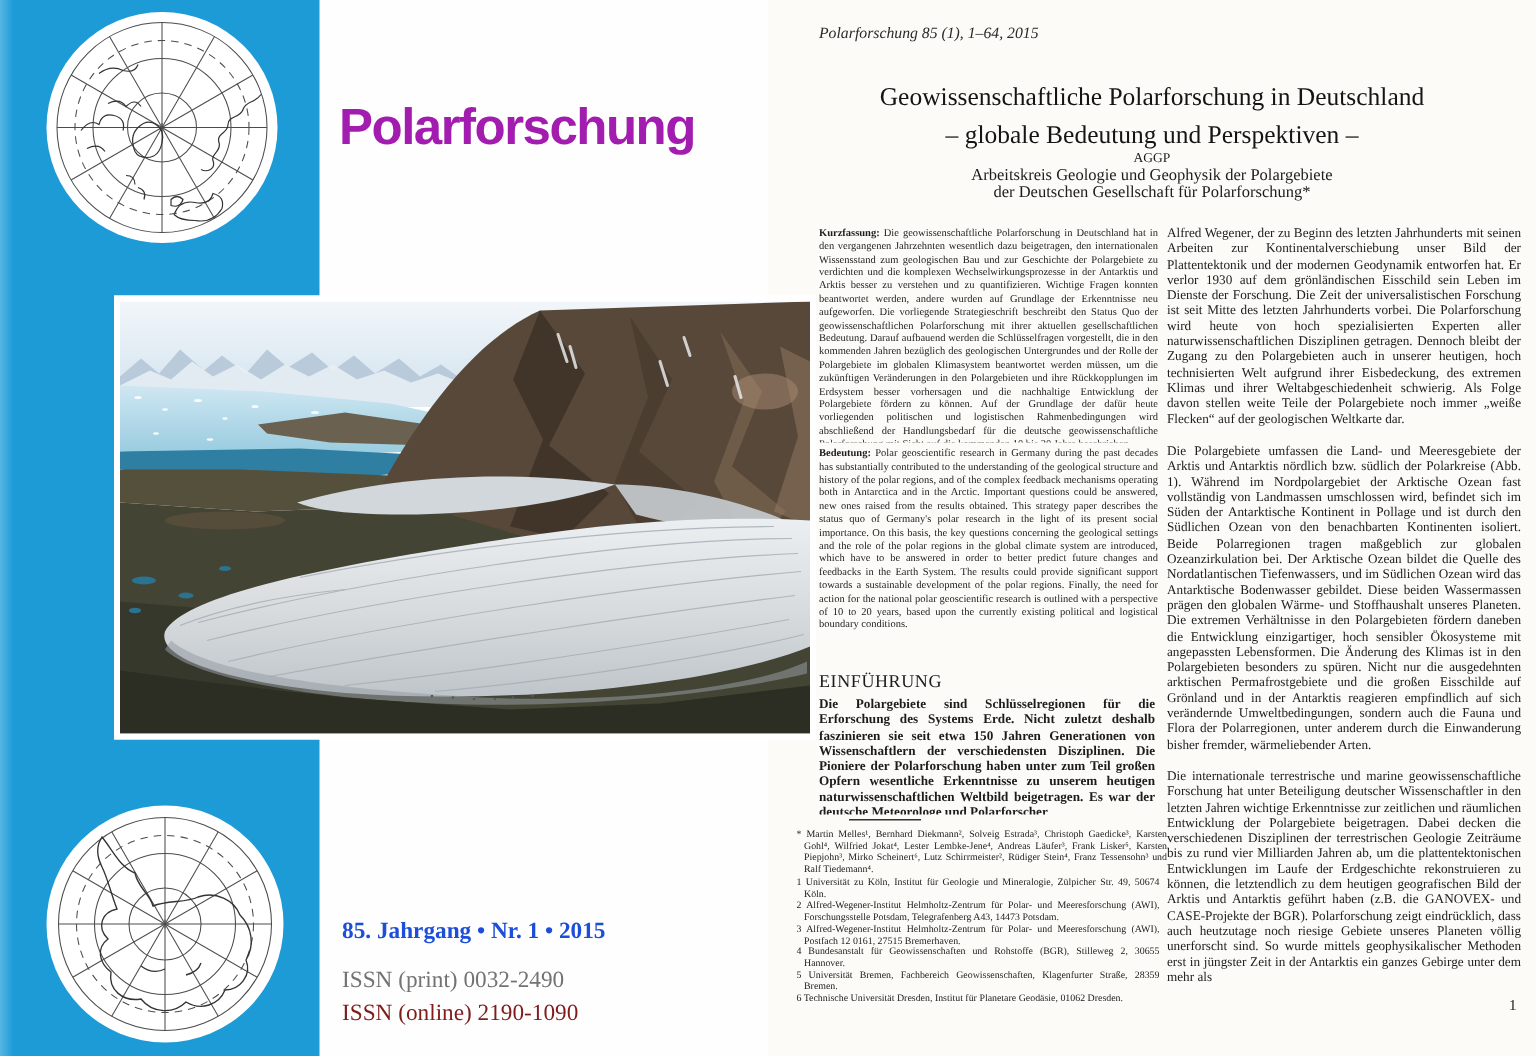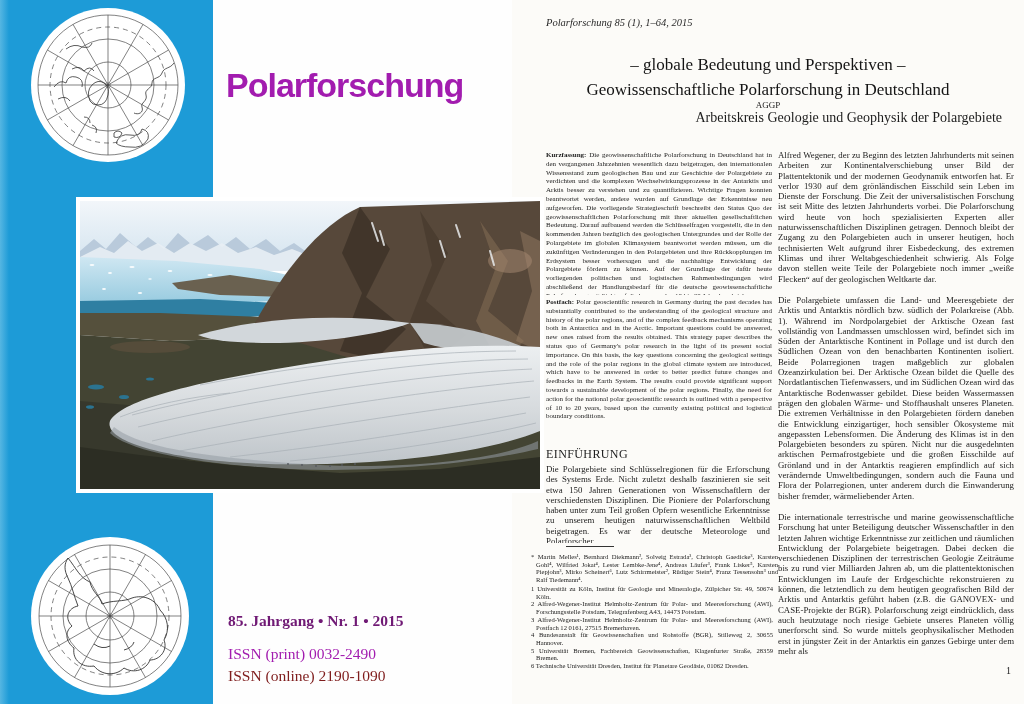--- a/index.html
+++ b/index.html
@@ -10,41 +10,41 @@
   #cover{position:absolute;left:0;top:0;width:512px;height:704px;background:#fefefe;}
   #blue-col{position:absolute;left:0;top:0;width:213px;height:704px;
             background:linear-gradient(90deg,#55b6e2 0px,#1d9bd7 9px,#1d9bd7 100%);}
   .map-disc{position:absolute;}
   #journal-title{position:absolute;left:226px;top:66px;width:280px;
       font-family:"Liberation Sans",sans-serif;font-weight:bold;font-size:34px;
       letter-spacing:-1px;color:#a21caf;}
   #cover-photo{position:absolute;left:76px;top:197px;width:468px;height:296px;
       background:#fff;padding:0;box-sizing:border-box;border:4px solid #fff;z-index:5;}
   #cover-photo svg{display:block;width:460px;height:288px;}
-  #volume-line{position:absolute;left:228px;top:612px;font-weight:bold;font-size:15.5px;color:#701a75;}
-  #issn-print{position:absolute;left:228px;top:645px;font-size:15.5px;color:#a21caf;}
+  #volume-line{position:absolute;left:228px;top:612px;font-weight:bold;font-size:15.5px;color:#1d4ed8;}
+  #issn-print{position:absolute;left:228px;top:645px;font-size:15.5px;color:#737373;}
   #issn-online{position:absolute;left:228px;top:667px;font-size:15.5px;color:#7f1d1d;}
 
   
   #page{position:absolute;left:512px;top:0;width:512px;height:704px;background:#fcfbf8;}
   #running-head{position:absolute;left:34px;top:17px;font-style:italic;font-size:10.5px;color:#2a2a2a;}
   #title-block{position:absolute;left:22px;top:53px;width:468px;text-align:center;
       font-size:17px;line-height:24.5px;color:#141414;}
   #author-block{position:absolute;left:22px;top:100px;width:468px;text-align:center;line-height:11.5px;}
   #author-group{font-size:9px;}
-  .author-sub{font-size:14px;text-align:right;}
+  .author-sub{font-size:11px;}
 
   .col-block{position:absolute;text-align:justify;overflow:hidden;}
   .small-abs{font-size:7px;line-height:8.8px;}
   .body-text{font-size:8.8px;line-height:10.3px;}
   .k-label{font-weight:bold;margin-top:36px;}
   #kurzfassung{left:34px;top:151px;width:226px;height:144px;}
   #abstract{left:34px;top:298px;width:226px;height:146px;}
   #section-heading{position:absolute;left:34px;top:447px;font-size:12px;letter-spacing:.4px;}
-  #intro-para{left:34px;top:464px;width:224px;height:79px;}
+  #intro-para{left:34px;top:464px;width:224px;height:79px;font-weight:bold;}
   #fn-rule{position:absolute;left:54px;top:546px;width:48px;border-top:1px solid #333;}
   .fn{font-size:6.6px;line-height:7.7px;text-align:justify;text-indent:-5px;padding-left:5px;}
   #fn-authors{position:absolute;left:19px;top:553px;width:242px;}
   #fn-list{position:absolute;left:19px;top:585px;width:242px;height:108px;overflow:hidden;}
   #col2-p1{left:266px;top:150px;width:236px;height:142px;}
   #col2-p2{left:266px;top:295px;width:236px;height:212px;}
   #col2-p3{left:266px;top:512px;width:236px;height:152px;}
   #page-number{position:absolute;left:494px;top:665px;font-size:10px;color:#222;}
 </style>
 </head>
@@ -198,35 +198,36 @@
 
     <div id="volume-line">85. Jahrgang • Nr. 1 • 2015</div>
     <div id="issn-print">ISSN (print) 0032-2490</div>
     <div id="issn-online">ISSN (online) 2190-1090</div>
   </div>
 
   <div id="page">
     <div id="running-head">Polarforschung 85 (1), 1–64, 2015</div>
 
     <div id="title-block">
+      <div>Geowissenschaftliche Polarforschung in Deutschland</div>
       <div>– globale Bedeutung und Perspektiven –</div>
-      <div>Geowissenschaftliche Polarforschung in Deutschland</div>
     </div>
 
     <div id="author-block">
       <div id="author-group">AGGP</div>
       <div class="author-sub">Arbeitskreis Geologie und Geophysik der Polargebiete</div>
+      <div class="author-sub">der Deutschen Gesellschaft für Polarforschung*</div>
     </div>
 
     <div id="kurzfassung" class="col-block small-abs">
       <span class="k-label">Kurzfassung:</span>
       <span>Die geowissenschaftliche Polarforschung in Deutschland hat in den vergangenen Jahrzehnten wesentlich dazu beigetragen, den internationalen Wissensstand zum geologischen Bau und zur Geschichte der Polargebiete zu verdichten und die komplexen Wechselwirkungsprozesse in der Antarktis und Arktis besser zu verstehen und zu quantifizieren. Wichtige Fragen konnten beantwortet werden, andere wurden auf Grundlage der Erkenntnisse neu aufgeworfen. Die vorliegende Strategieschrift beschreibt den Status Quo der geowissenschaftlichen Polarforschung mit ihrer aktuellen gesellschaftlichen Bedeutung. Darauf aufbauend werden die Schlüsselfragen vorgestellt, die in den kommenden Jahren bezüglich des geologischen Untergrundes und der Rolle der Polargebiete im globalen Klimasystem beantwortet werden müssen, um die zukünftigen Veränderungen in den Polargebieten und ihre Rückkopplungen im Erdsystem besser vorhersagen und die nachhaltige Entwicklung der Polargebiete fördern zu können. Auf der Grundlage der dafür heute vorliegenden politischen und logistischen Rahmenbedingungen wird abschließend der Handlungsbedarf für die deutsche geowissenschaftliche Polarforschung mit Sicht auf die kommenden 10 bis 20 Jahre beschrieben.</span>
     </div>
     <div id="abstract" class="col-block small-abs">
-      <span class="k-label">Postfach:</span>
+      <span class="k-label">Bedeutung:</span>
       <span>Polar geoscientific research in Germany during the past decades has substantially contributed to the understanding of the geological structure and history of the polar regions, and of the complex feedback mechanisms operating both in Antarctica and in the Arctic. Important questions could be answered, new ones raised from the results obtained. This strategy paper describes the status quo of Germany's polar research in the light of its present social importance. On this basis, the key questions concerning the geological settings and the role of the polar regions in the global climate system are introduced, which have to be answered in order to better predict future changes and feedbacks in the Earth System. The results could provide significant support towards a sustainable development of the polar regions. Finally, the need for action for the national polar geoscientific research is outlined with a perspective of 10 to 20 years, based upon the currently existing political and logistical boundary conditions.</span>
     </div>
     <div id="section-heading">EINFÜHRUNG</div>
     <div id="intro-para" class="col-block body-text">Die Polargebiete sind Schlüsselregionen für die Erforschung des Systems Erde. Nicht zuletzt deshalb faszinieren sie seit etwa 150 Jahren Generationen von Wissenschaftlern der verschiedensten Disziplinen. Die Pioniere der Polarforschung haben unter zum Teil großen Opfern wesentliche Erkenntnisse zu unserem heutigen naturwissenschaftlichen Weltbild beigetragen. Es war der deutsche Meteorologe und Polarforscher</div>
 
     <div id="fn-rule"></div>
     <div id="fn-authors" class="fn">* Martin Melles¹, Bernhard Diekmann², Solveig Estrada³, Christoph Gaedicke³, Karsten Gohl⁴, Wilfried Jokat⁴, Lester Lembke-Jene⁴, Andreas Läufer³, Frank Lisker⁵, Karsten Piepjohn³, Mirko Scheinert⁶, Lutz Schirrmeister², Rüdiger Stein⁴, Franz Tessensohn³ und Ralf Tiedemann⁴.</div>
     <div id="fn-list">
       <div class="fn">1 Universität zu Köln, Institut für Geologie und Mineralogie, Zülpicher Str. 49, 50674 Köln.</div>
       <div class="fn">2 Alfred-Wegener-Institut Helmholtz-Zentrum für Polar- und Meeresforschung (AWI), Forschungsstelle Potsdam, Telegrafenberg A43, 14473 Potsdam.</div>

